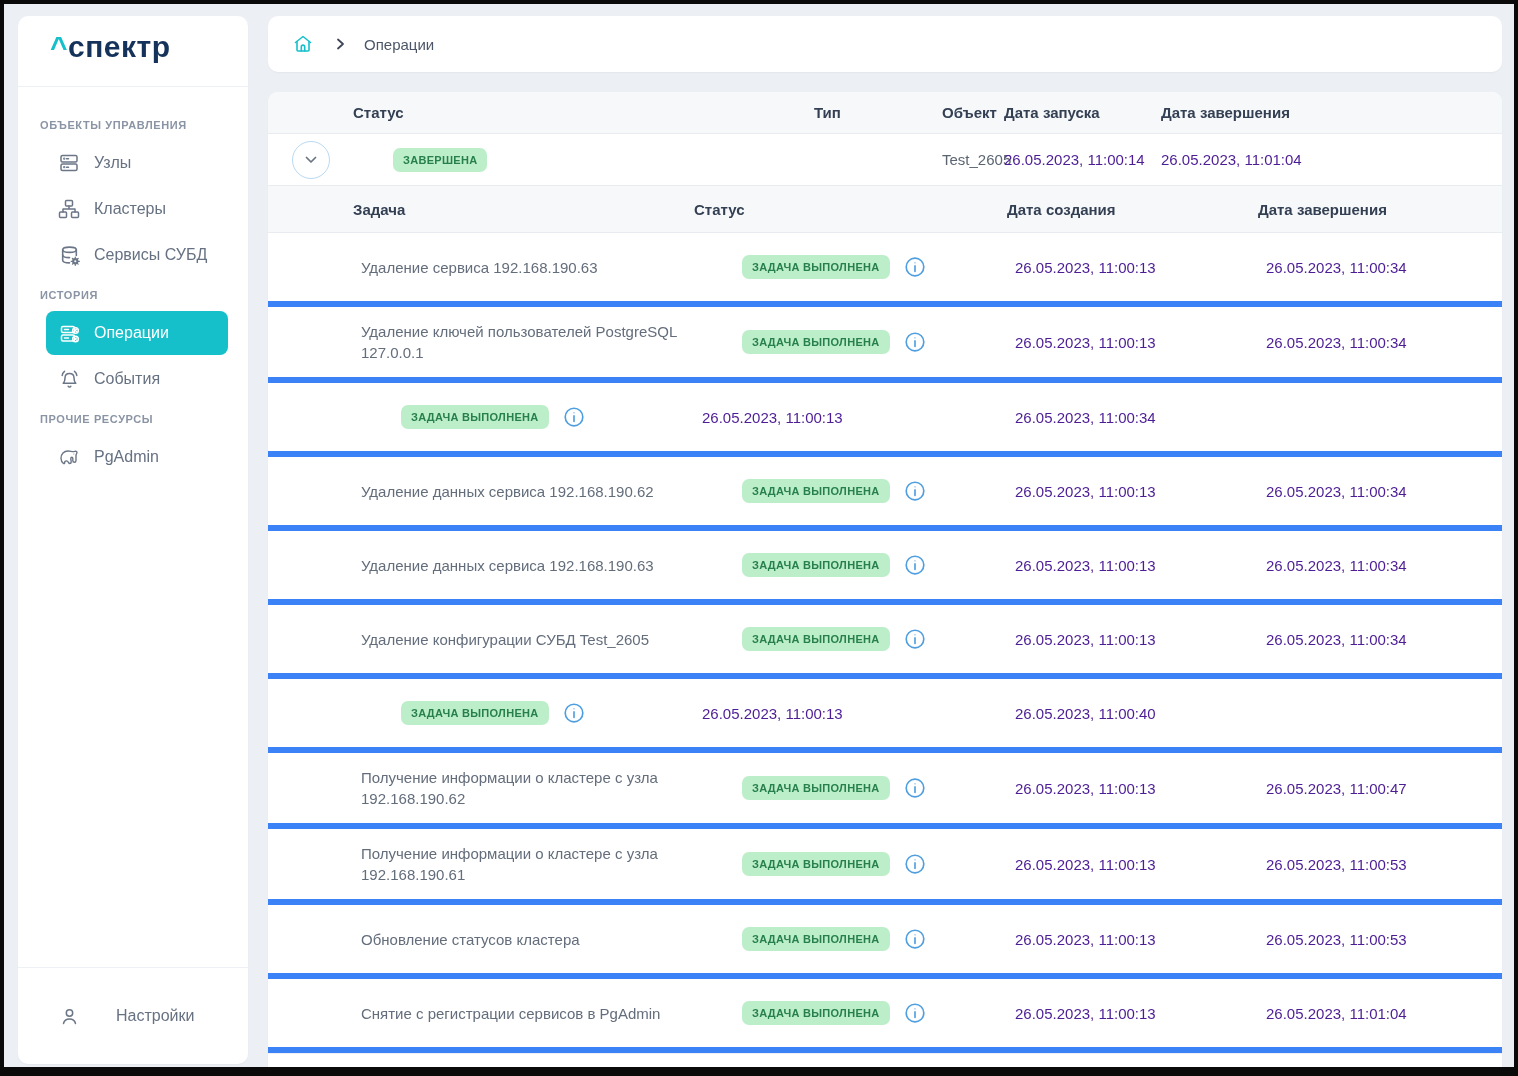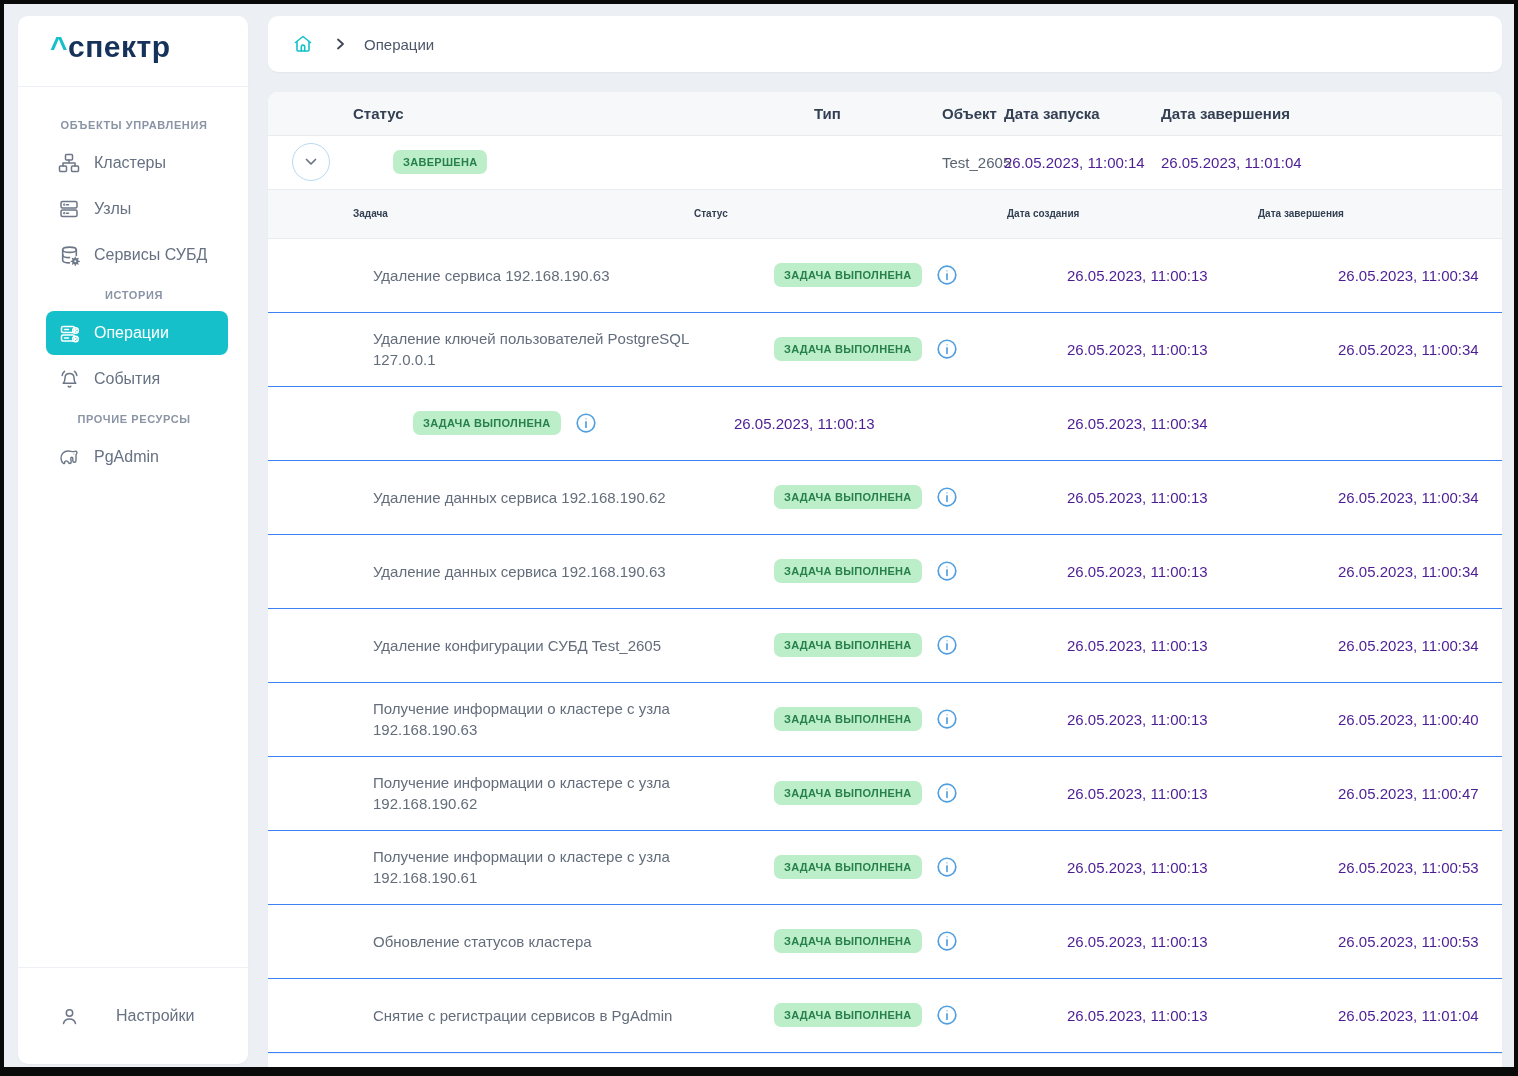--- a/index.html
+++ b/index.html
@@ -29,21 +29,21 @@
   .logo-wrap {
     padding: 14px 0 22px 32px;
     border-bottom: 1px solid #edf0f4;
   }
   .logo { font-size: 30px; font-weight: 700; letter-spacing: .5px; }
   .logo .caret { color: #16c0ca; }
   .logo .word { color: #14325a; }
   .nav { padding: 22px 12px 0 12px; }
   .nav-section-title {
     font-size: 11px; font-weight: 700; letter-spacing: .6px;
-    color: #8a94a5; padding: 10px 8px 8px 10px; text-transform: uppercase; text-align: center;
+    color: #8a94a5; padding: 10px 8px 8px 10px; text-transform: uppercase;
   }
   .nav-item {
     display: flex; align-items: center; gap: 14px;
     padding: 11px 12px; margin: 2px 8px 2px 16px;
     border-radius: 8px; cursor: pointer;
     color: #667182; font-size: 16px;
   }
   .nav-item .nicon { width: 22px; height: 22px; flex: 0 0 22px; color: #6b7687; display:flex; align-items:center; justify-content:center; }
   .nav-item.active { background: #16c0ca; color: #ffffff; }
   .nav-item.active .nicon { color: #ffffff; }
@@ -89,29 +89,28 @@
     padding: 6px 10px; border-radius: 7px; white-space: nowrap; margin-left: 40px;
   }
 
   .tasks-grid {
     display: grid;
     grid-template-columns: 85px 341px 313px 251px 1fr;
     align-items: center;
   }
   .tasks-header {
     background: #f6f8fa; height: 56px;
-    font-size: 10px; font-weight: 700; color: #333f52;
+    font-size: 15px; font-weight: 700; color: #333f52;
     border-bottom: 1px solid #e8ecf1;
   }
   .task-row {
     min-height: 74px; background: #fff;
-    border-bottom: 1px solid #3b82f6;
+    border-bottom: 6px solid #3b82f6;
     font-size: 15px; color: #636d7b;
-    padding: 14px 0;
-    gap: 20px;
+    padding: 14px 8px;
   }
   .task-name { line-height: 21px; max-width: 330px; }
   .status-cell { display: flex; align-items: center; gap: 14px; }
   .info-btn { width: 22px; height: 22px; color: #4f9fe0; cursor: pointer; display: flex; align-items:center; }
   .date-cell { white-space: nowrap; color: #4c1d95; }
   .tail-strip { height: 16px; background: #fff; border-top: 1px solid #edf0f4; }
 </style>
 </head>
 <body>
 
@@ -187,32 +186,32 @@
         <span class="caret">^</span><span class="word">спектр</span>
       </div>
     </div>
 
     <nav class="nav">
       <div class="nav-section-title">ОБЪЕКТЫ УПРАВЛЕНИЯ</div>
 
       <div class="nav-item">
         <span class="nicon">
             <svg width="22" height="22" viewBox="0 0 22 22">
+              <use href="#i-nodes"></use>
+            </svg>
+          </span>
+        <span>Узлы</span>
+      </div>
+      <div class="nav-item">
+        <span class="nicon">
+            <svg width="22" height="22" viewBox="0 0 22 22">
               <use href="#i-clusters"></use>
             </svg>
           </span>
         <span>Кластеры</span>
-      </div>
-      <div class="nav-item">
-        <span class="nicon">
-            <svg width="22" height="22" viewBox="0 0 22 22">
-              <use href="#i-nodes"></use>
-            </svg>
-          </span>
-        <span>Узлы</span>
       </div>
       <div class="nav-item">
         <span class="nicon">
             <svg width="21" height="21" viewBox="0 0 20 20">
               <use href="#i-db-services"></use>
             </svg>
           </span>
         <span>Сервисы СУБД</span>
       </div>
 
@@ -398,21 +397,20 @@
                   <use href="#i-info"></use>
                 </svg>
               </span>
     </div>
     <div class="date-cell">26.05.2023, 11:00:13</div>
     <div class="date-cell">26.05.2023, 11:00:34</div>
   </div>
 
   <div class="tasks-grid task-row">
     <div></div>
-    <div class="task-name">Получение информации о кластере с узла 192.168.190.63</div>
     <div class="status-cell">
       <span class="badge">ЗАДАЧА ВЫПОЛНЕНА</span>
       <span class="info-btn">
                 <svg width="22" height="22" viewBox="0 0 20 20">
                   <use href="#i-info"></use>
                 </svg>
               </span>
     </div>
     <div class="date-cell">26.05.2023, 11:00:13</div>
     <div class="date-cell">26.05.2023, 11:00:40</div>

